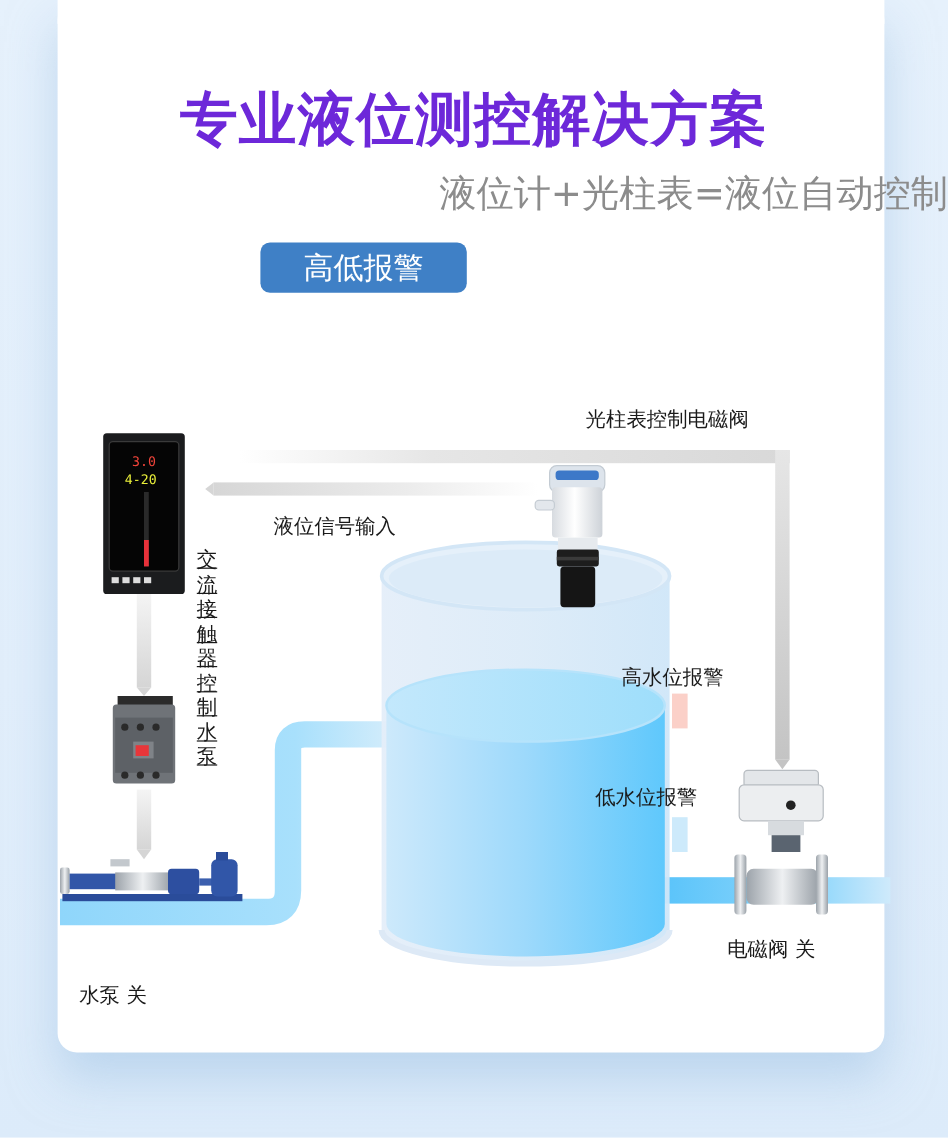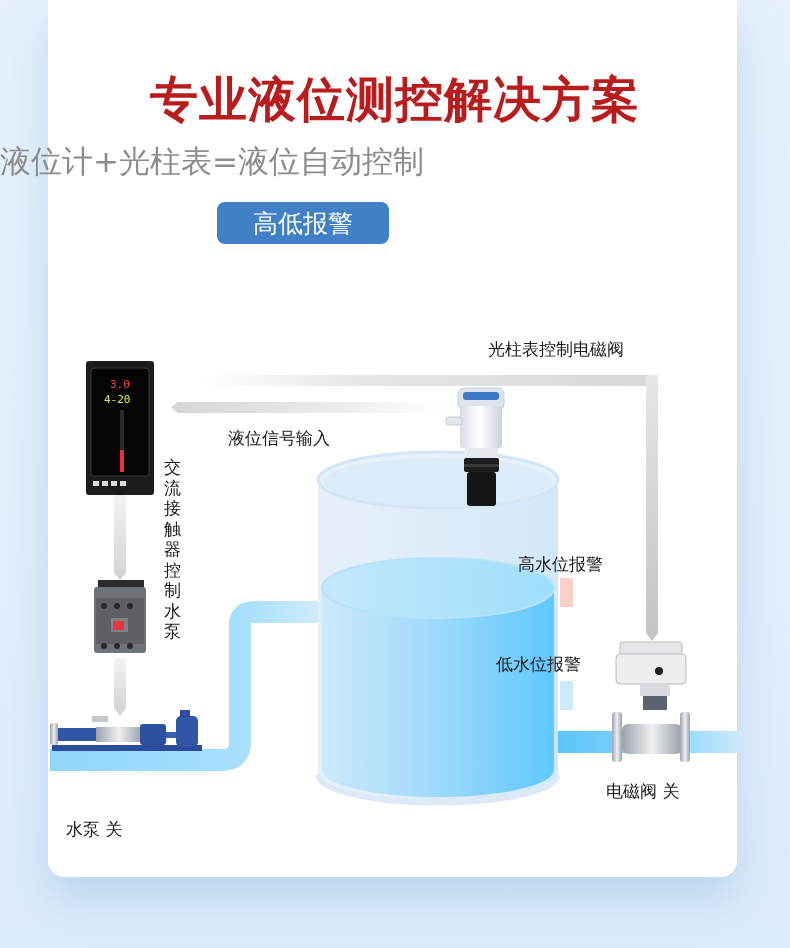--- a/index.html
+++ b/index.html
@@ -13,24 +13,24 @@
     position: absolute; left: 48px; top: 0; width: 689px; height: 877px;
     background: #ffffff; border-radius: 0 0 16px 16px;
     box-shadow: 0 22px 40px rgba(160, 195, 228, 0.55);
   }
   .card::before {
     content: ""; position: absolute; left: 0; top: 0; width: 100%; height: 20px;
     background: #fff; border-radius: 16px 16px 0 0;
   }
   .title {
     position: absolute; left: 0; top: 68px; width: 790px; text-align: center;
-    font-size: 48px; font-weight: bold; color: #b91c1c; letter-spacing: 1px;
+    font-size: 48px; font-weight: bold; color: #6d28d9; letter-spacing: 1px;
   }
   .subtitle {
-    position: absolute; left: 0; top: 141px; width: 790px; text-align: left;
+    position: absolute; left: 0; top: 141px; width: 790px; text-align: right;
     font-size: 31px; color: #8c8c8c; letter-spacing: 0px;
   }
   .badges { position: absolute; top: 202px; left: 217px; display: flex; gap: 18px; }
   .badge {
     width: 172px; height: 42px; border-radius: 8px; background: #3f80c6;
     color: #fff; font-size: 25px; display: flex; align-items: center; justify-content: center;
   }
   .label { position: absolute; font-size: 17px; color: #1a1a1a; white-space: nowrap; }
   .vlabel { position: absolute; font-size: 17px; color: #1a1a1a; width: 20px; line-height: 20.5px; word-break: break-all; }
 </style>
@@ -199,17 +199,17 @@
     <rect x="640" y="684" width="30" height="12" fill="#d7dbdf"></rect>
     <rect x="643" y="696" width="24" height="14" fill="#5a6470"></rect>
     <rect x="612" y="712" width="10" height="50" rx="3" fill="url(#metal)"></rect>
     <rect x="622" y="724" width="60" height="30" rx="6" fill="url(#metal)"></rect>
     <rect x="680" y="712" width="10" height="50" rx="3" fill="url(#metal)"></rect>
   </g>
 </svg>
 
 <div class="label" style="left:488px; top:338px;">光柱表控制电磁阀</div>
 <div class="label" style="left:228px; top:427px;">液位信号输入</div>
-<div class="vlabel" style="left:164px; top:457px;">交流接触器控制水泵</div>
+<div class="vlabel" style="left:164px; top:457px;text-decoration:underline;">交流接触器控制水泵</div>
 <div class="label" style="left:518px; top:553px;">高水位报警</div>
 <div class="label" style="left:496px; top:653px;">低水位报警</div>
 <div class="label" style="left:66px; top:780px;margin-top:38px;">水泵 关</div>
 <div class="label" style="left:606px; top:780px;">电磁阀 关</div>
 
 </body></html>

